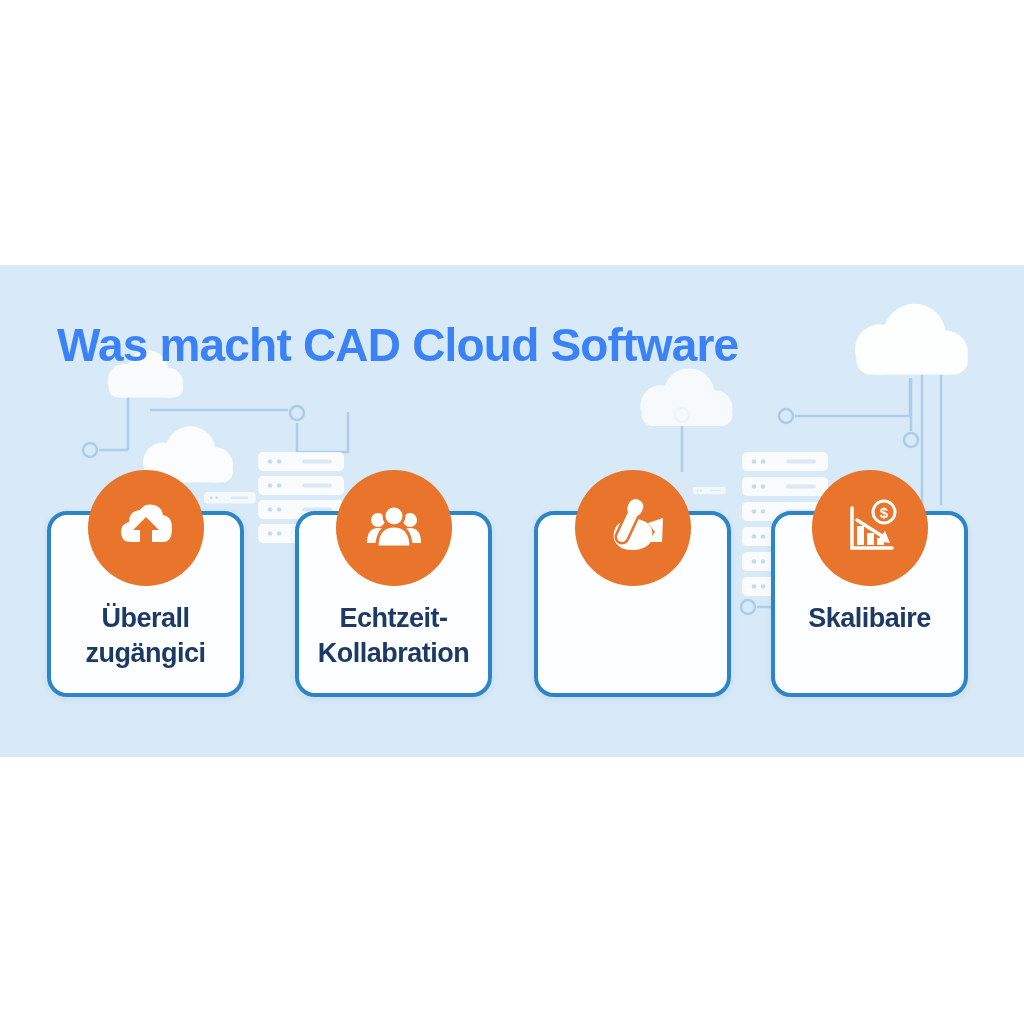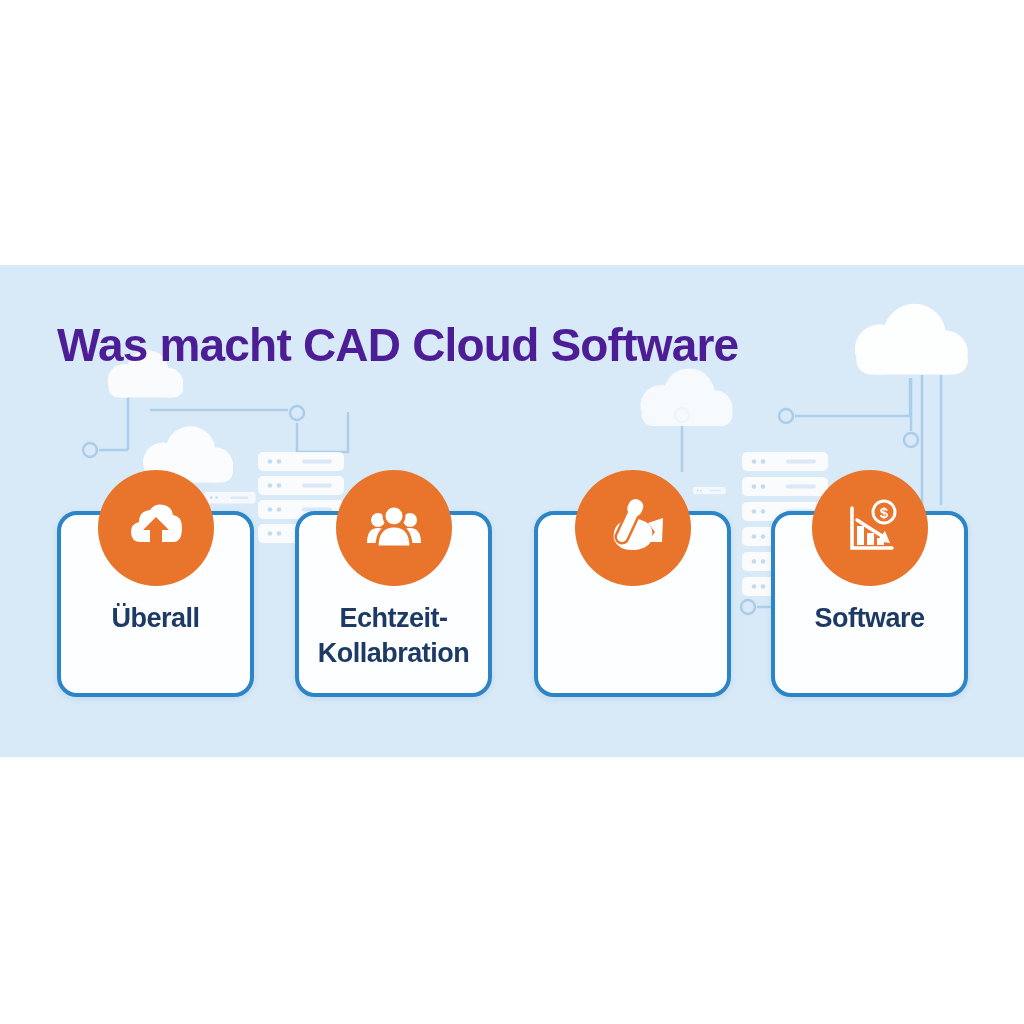--- a/index.html
+++ b/index.html
@@ -11,31 +11,31 @@
   .band{
     position:absolute;left:0;top:265px;width:1024px;height:492px;
     background:#D8E9F7;
   }
   .decor{
     position:absolute;left:0;top:0;width:1024px;height:1024px;
     pointer-events:none;
   }
   .title{
     position:absolute;left:57px;top:290px;width:760px;
-    font-size:46px;font-weight:bold;color:#4c1d95;
+    font-size:46px;font-weight:bold;color:#3b82f6;
     line-height:49px;letter-spacing:-0.8px;z-index:3;
   }
   .title span{display:block;}
   .card{
     position:absolute;top:511px;width:197px;height:186px;
     background:#FDFEFF;border:4px solid #2B85C6;border-radius:20px;
     box-sizing:border-box;z-index:2;
     box-shadow:0 2px 6px rgba(43,110,165,0.10);
   }
-  .card-1{left:57px;} .card-2{left:295px;padding-left:44px;} .card-3{left:534px;} .card-4{left:771px;}
+  .card-1{left:47px;} .card-2{left:295px;padding-left:44px;} .card-3{left:534px;} .card-4{left:771px;}
   .icon-circle{
     position:absolute;left:50%;top:-45px;margin-left:-58px;
     width:116px;height:116px;border-radius:50%;
     background:#E8752B;z-index:4;
     display:flex;align-items:center;justify-content:center;
   }
   .icon-circle svg{width:64px;height:64px;display:block;}
   .card-label{
     position:absolute;left:0;right:0;top:86px;text-align:center;
     font-size:27px;font-weight:bold;color:#1C3A64;
@@ -117,20 +117,21 @@
 
 <div class="card card-1">
   <div class="icon-circle">
     <svg viewBox="0 0 64 64">
       <path fill="#FFFFFF" d="M49 46 H17 Q7 46 7 36 Q7 28 15 26 Q15 15 26 14 Q31 7 40 9 Q48 11 49 19 Q58 20 58 32 Q58 46 49 46 Z"></path>
       <path fill="#E8752B" d="M32 21 L45 34 H38 V46 H26 V34 H19 Z"></path>
     </svg>
   </div>
   <div class="card-label">
     <span>Überall</span>
+    <span>zugängici</span>
   </div>
 </div>
 
 <div class="card card-2">
   <div class="icon-circle">
     <svg viewBox="0 0 64 64">
       <circle cx="16" cy="24" r="7" fill="#FFFFFF"></circle>
       <path d="M5 47 Q5 32 16 32 Q27 32 27 47 Z" fill="#FFFFFF"></path>
       <circle cx="48" cy="24" r="7" fill="#FFFFFF"></circle>
       <path d="M37 47 Q37 32 48 32 Q59 32 59 47 Z" fill="#FFFFFF"></path>
@@ -163,15 +164,15 @@
       <rect x="19" y="30" width="7" height="19" fill="#FFFFFF"></rect>
       <rect x="29" y="37" width="7" height="12" fill="#FFFFFF"></rect>
       <rect x="39" y="42" width="7" height="7" fill="#FFFFFF"></rect>
       <path d="M19 24 L33 33 L44 40" stroke="#FFFFFF" stroke-width="3.5" fill="none" stroke-linecap="round"></path>
       <path d="M52 47 L39 45 L47 35 Z" fill="#FFFFFF"></path>
       <circle cx="46" cy="16" r="11" fill="#E8752B" stroke="#FFFFFF" stroke-width="3"></circle>
       <text x="46" y="21.5" text-anchor="middle" font-size="15" font-weight="bold" fill="#FFFFFF">$</text>
     </svg>
   </div>
   <div class="card-label">
-    <span>Software</span>
+    <span>Skalibaire</span>
   </div>
 </div>
 
 </body></html>

